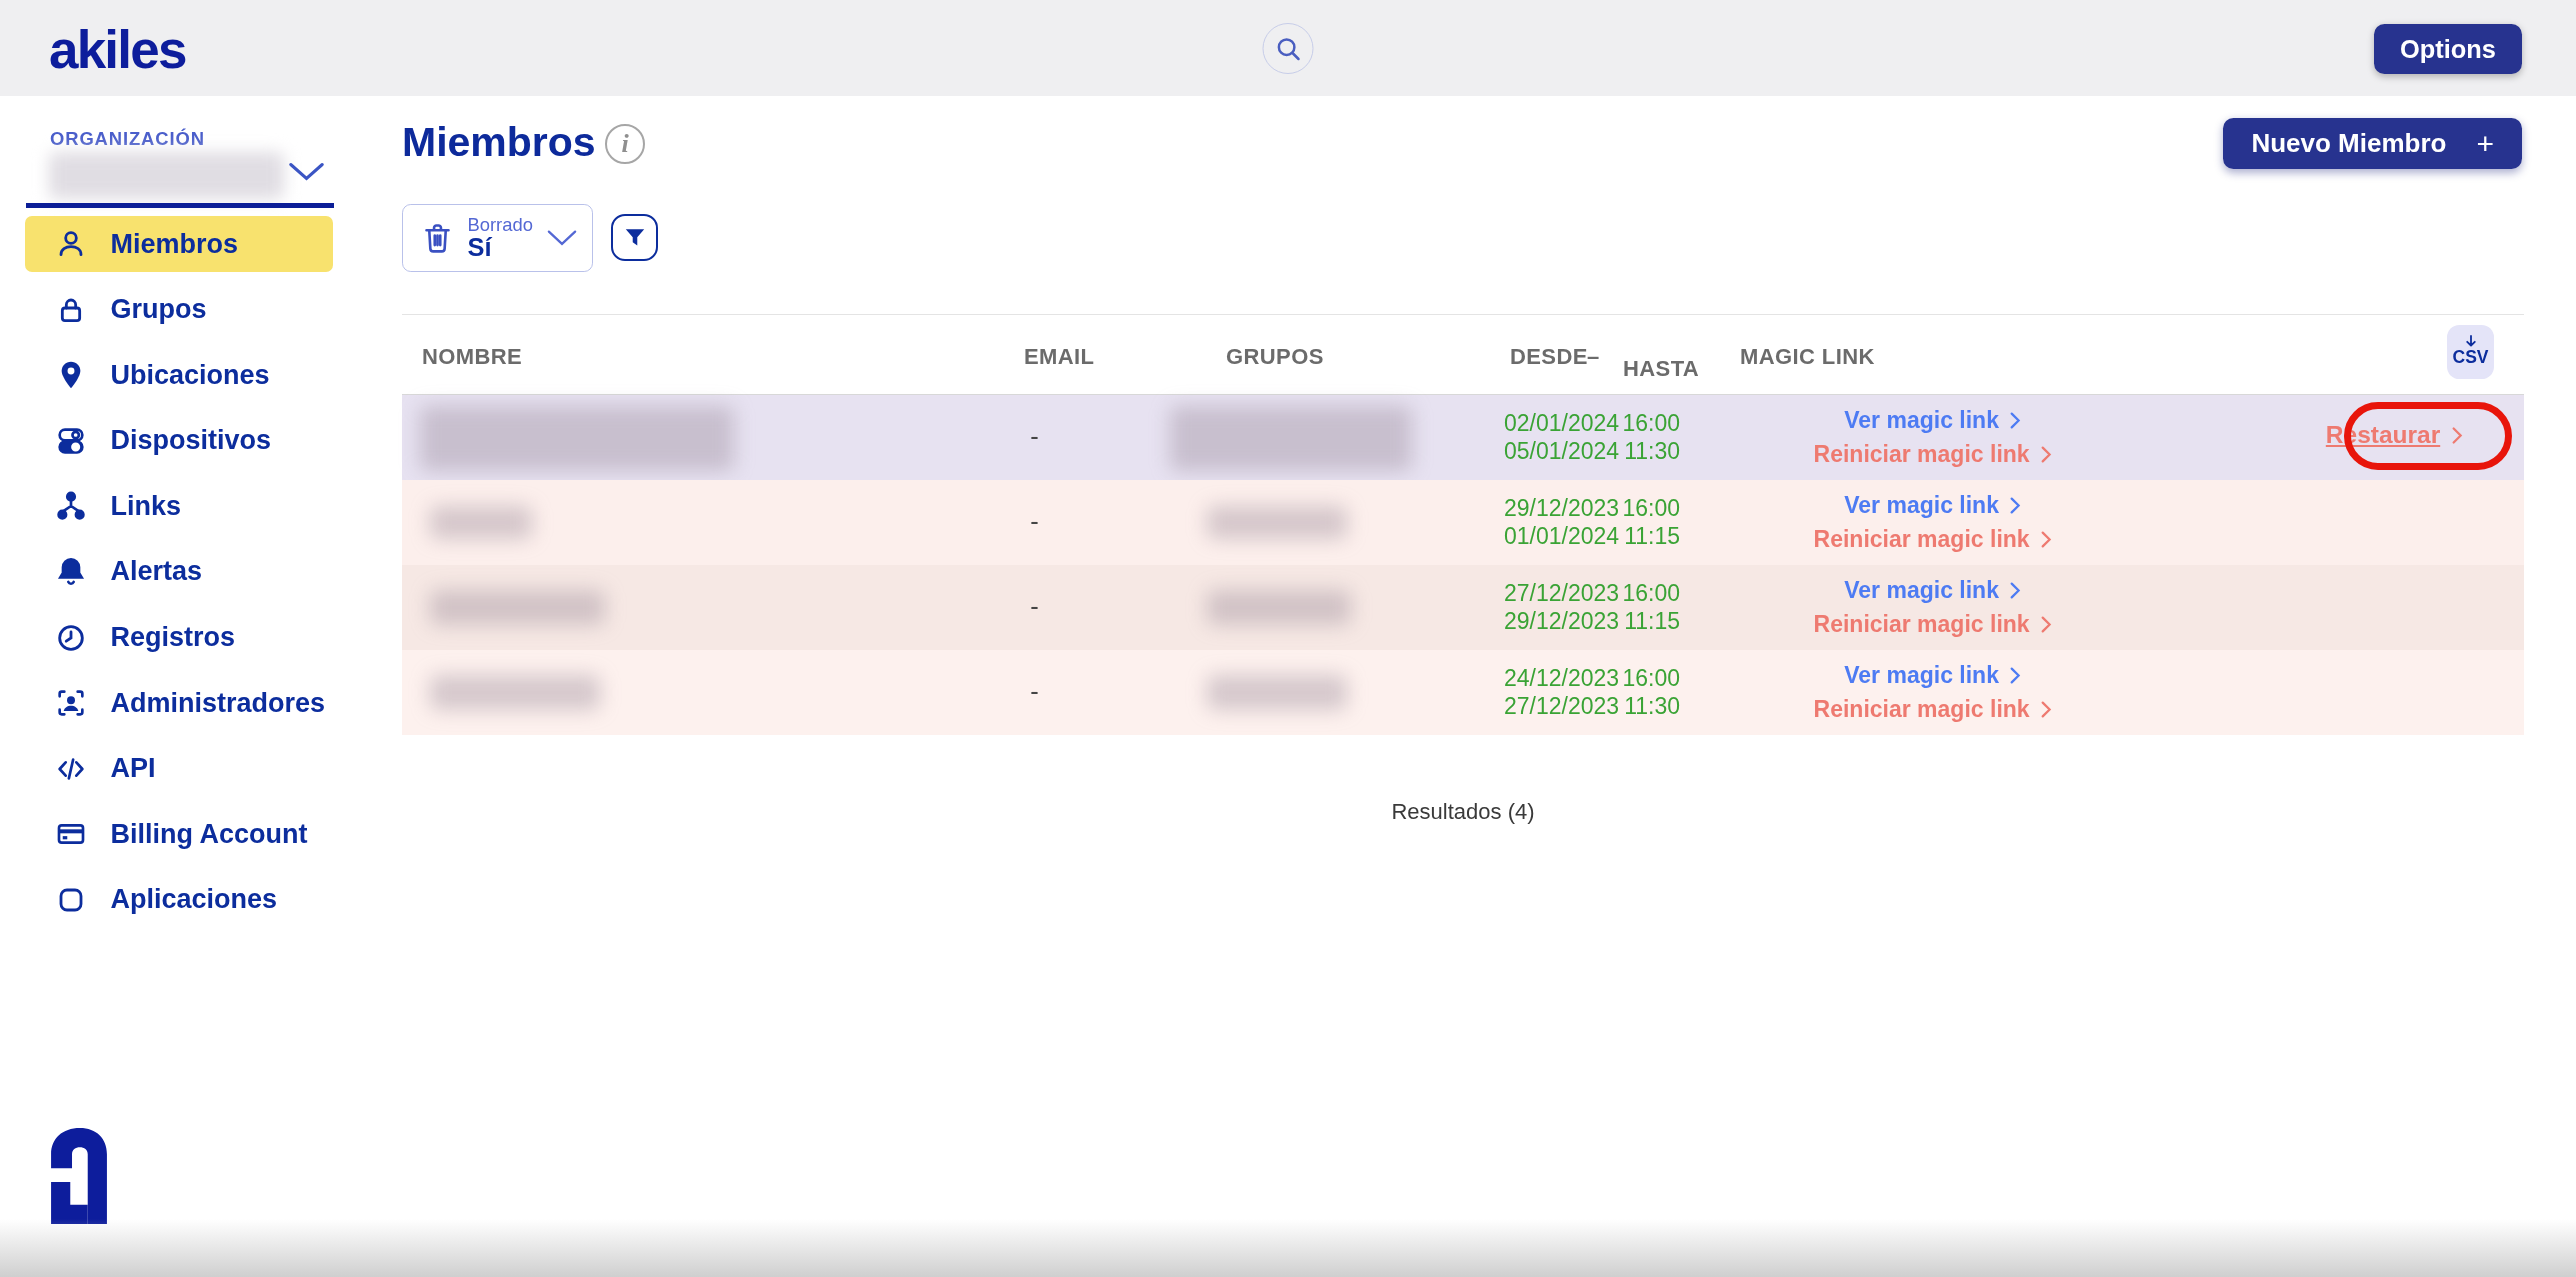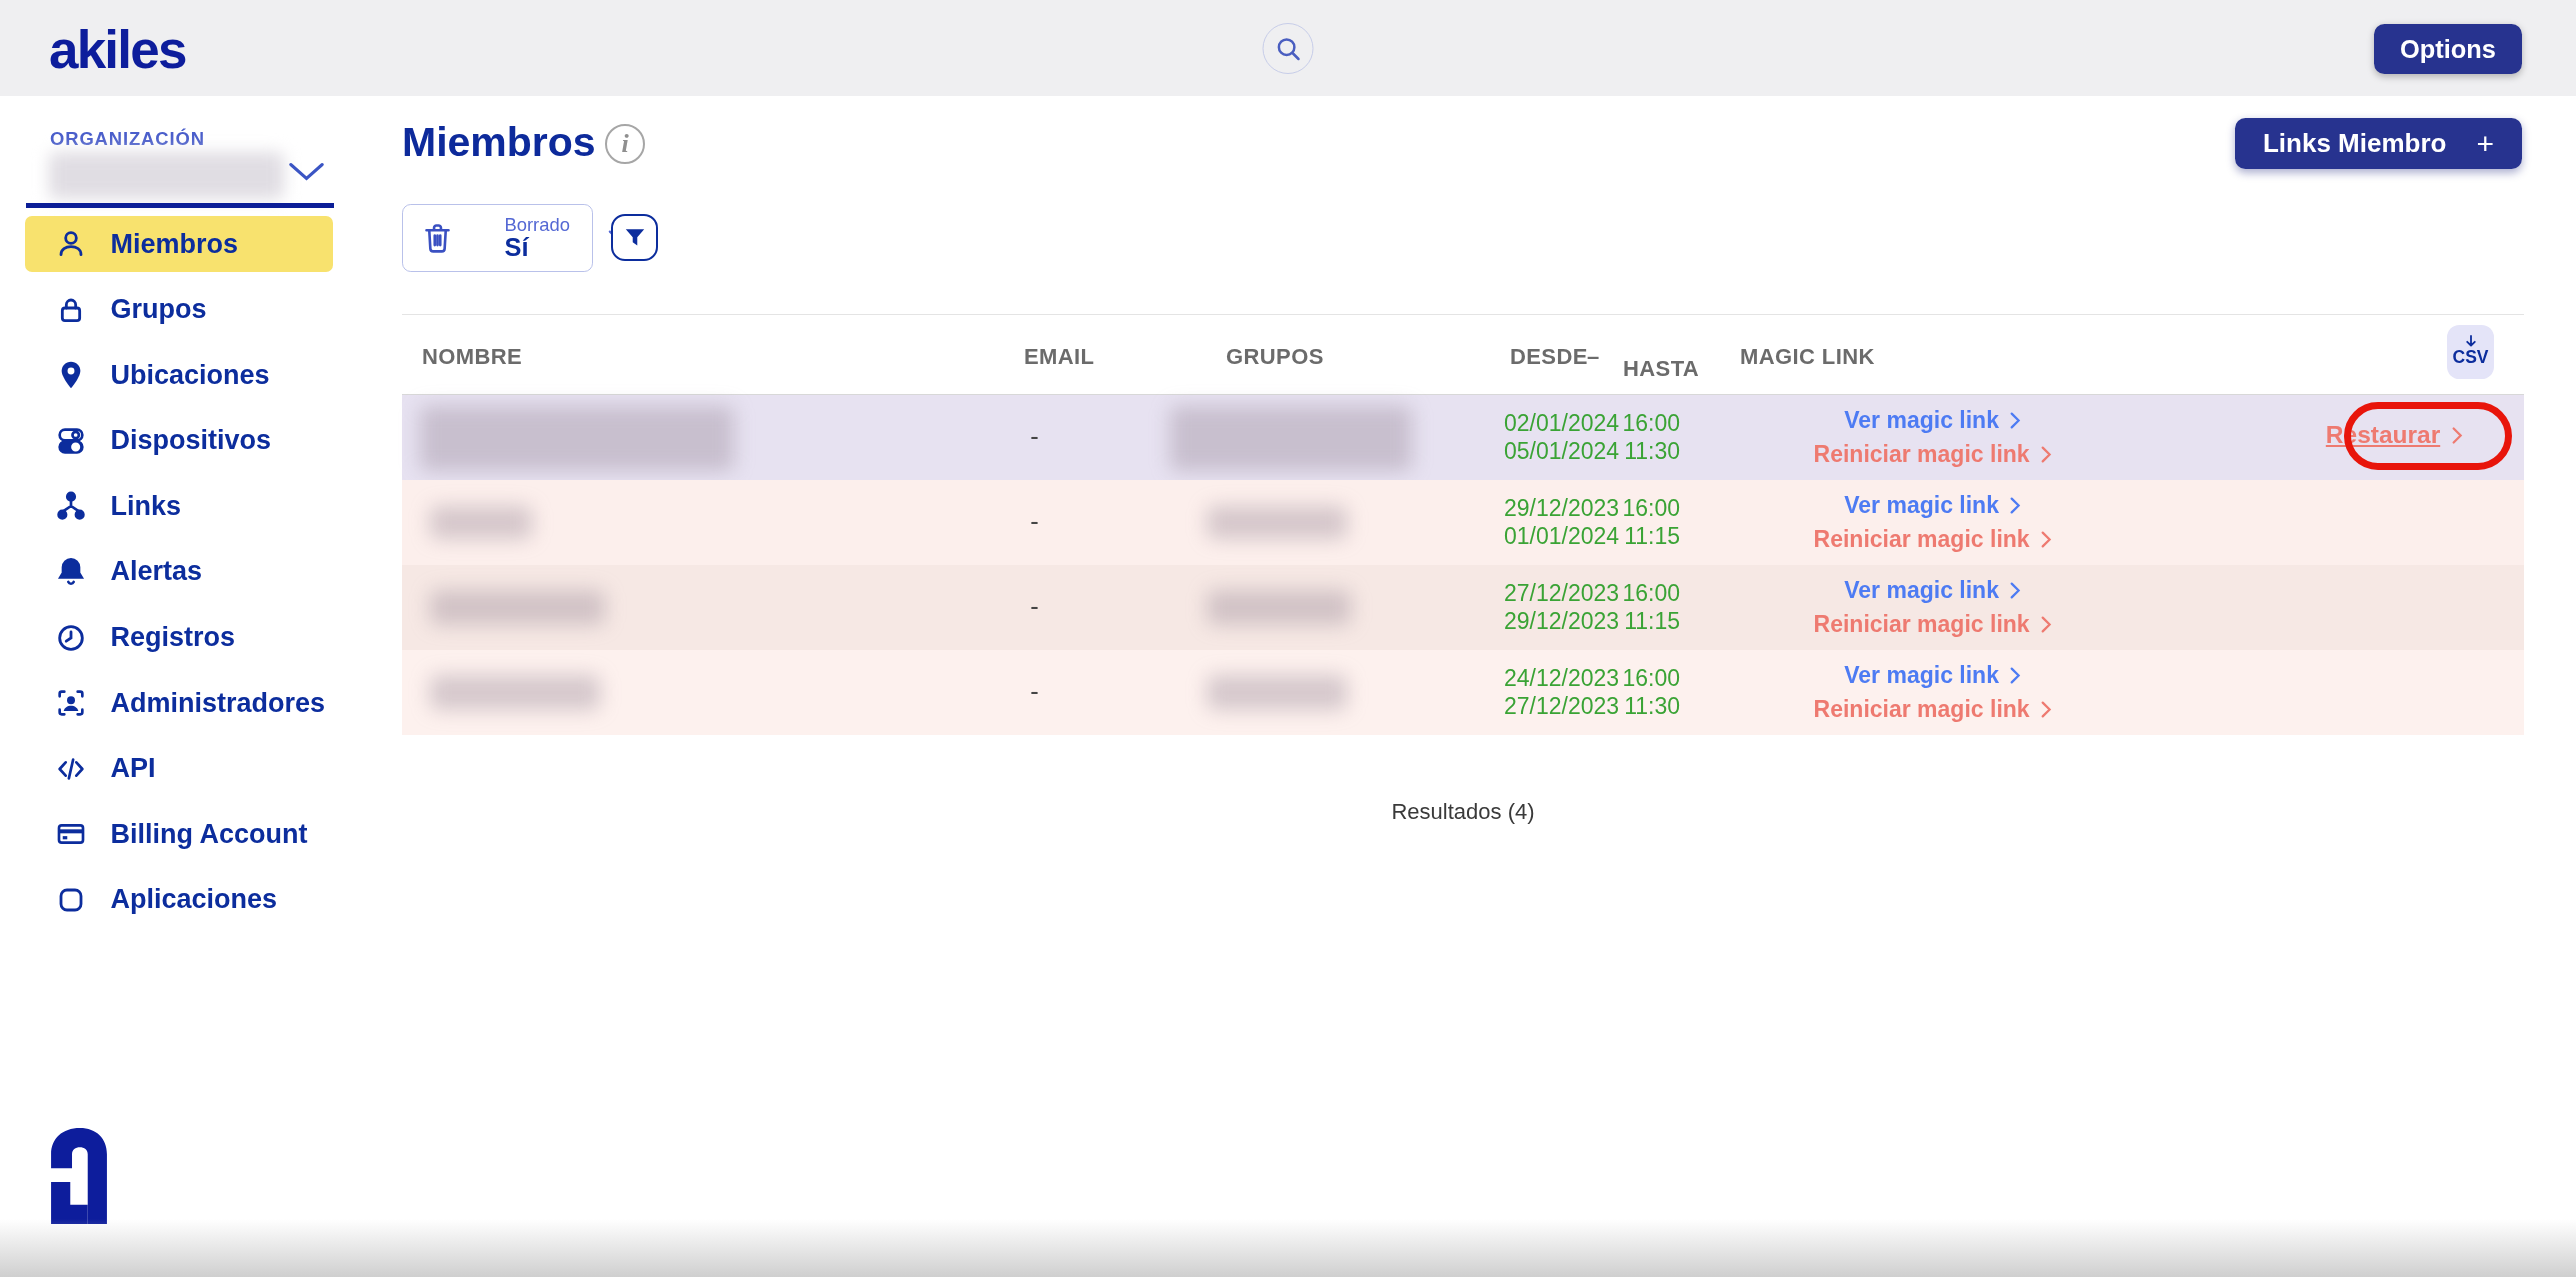--- a/index.html
+++ b/index.html
@@ -36,21 +36,21 @@
   .info-icon { position:absolute; left:605px; top:124px; width:40px; height:40px; border-radius:50%;
     border:2.6px solid #a6a6a6; color:#8f8f8f; font-size:26px; display:flex; align-items:center; justify-content:center;
     font-family:"Liberation Serif", serif; font-style:italic; font-weight:bold; cursor:pointer; }
   .new-member-btn { position:absolute; right:54px; top:118px; height:51px; padding:0 28px; background:#27338f;
     border:none; border-radius:10.5px; color:#fff; font-size:26px; font-weight:bold; display:flex; align-items:center;
     box-shadow:0 3.5px 8.8px rgba(20,30,120,.35); cursor:pointer; font-family:inherit; }
   .new-member-plus { margin-left:30px; font-size:30px; font-weight:normal; }
 
   
   .filter-chip { position:absolute; left:402px; top:204px; width:191px; height:68px; background:#fff;
-    border:1.8px solid #b9c1ea; border-radius:8.8px; display:flex; align-items:center; padding:0 14px 0 17.5px; cursor:pointer;gap:37px; }
+    border:1.8px solid #b9c1ea; border-radius:8.8px; display:flex; align-items:center; padding:0 14px 0 17.5px; cursor:pointer; }
   .chip-texts { margin-left:14px; line-height:1.05; }
   .chip-label { font-size:18.4px; color:#5468d4; }
   .chip-value { font-size:25.4px; font-weight:bold; color:#0c2d9d; }
   .chip-chevron { margin-left:auto; }
   .funnel-btn { position:absolute; left:611px; top:214px; width:47px; height:47px; background:#fff;
     border:2.6px solid #0c2d9d; border-radius:14px; display:flex; align-items:center; justify-content:center; cursor:pointer; }
 
   
   .table { position:absolute; left:402px; top:314px; width:2122px; }
   .thead { position:relative; height:81px; border-top:0.9px solid #e4e4e4; border-bottom:1.8px solid #d8d8d8; }
@@ -235,21 +235,21 @@
   <div class="footer-mark">
     <svg width="56" height="96" viewBox="0 0 64 110">
       <path fill="#0d1d9c" d="M0 46V30C0 12 13 0 33 0c19 0 31 12 31 30v80H42V30c0-5-4-8-9-8s-9 3-9 8v16z"></path>
       <path fill="#0d1d9c" d="M0 62h22v26h20v22H0z"></path>
     </svg>
   </div>
 
   <div class="page-title">Miembros</div>
   <div class="info-icon">i</div>
   <button class="new-member-btn">
-    <span>Links Miembro</span>
+    <span>Nuevo Miembro</span>
     <span class="new-member-plus">+</span>
   </button>
 
   <div class="filter-chip">
     <span>
       <svg width="33" height="39" viewBox="0 0 24 26" fill="none" stroke="#3a50c2" stroke-width="1.9" stroke-linecap="round" stroke-linejoin="round">
         <path d="M4 7h16M9.5 7V5.2A1.7 1.7 0 0 1 11.2 3.5h1.6a1.7 1.7 0 0 1 1.7 1.7V7"></path>
         <path d="M6 7l.8 13.4a2.1 2.1 0 0 0 2.1 2h6.2a2.1 2.1 0 0 0 2.1-2L18 7"></path>
         <path d="M10 10.8v7M12 10.8v7M14 10.8v7"></path>
       </svg>

